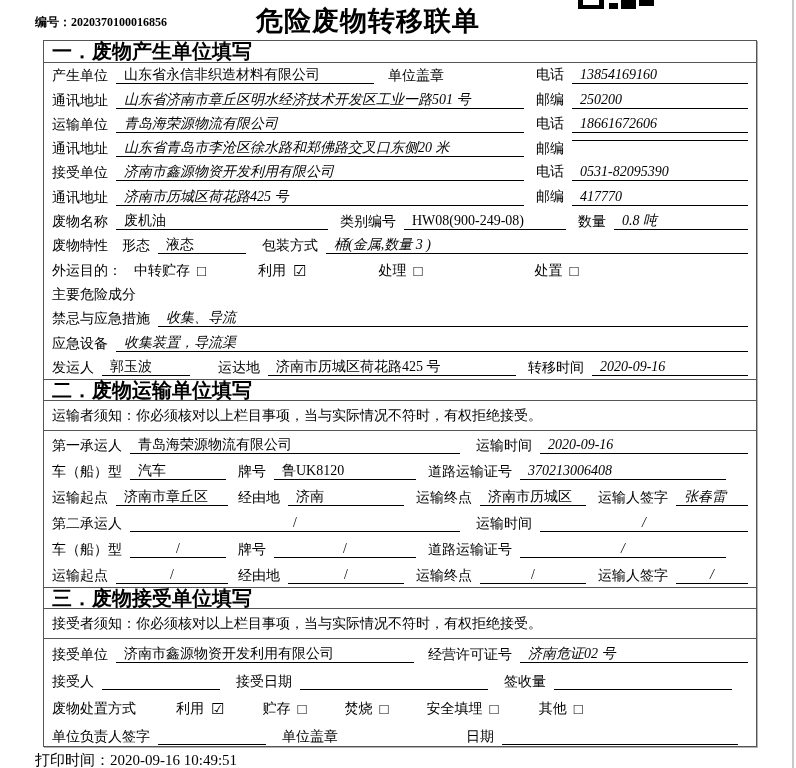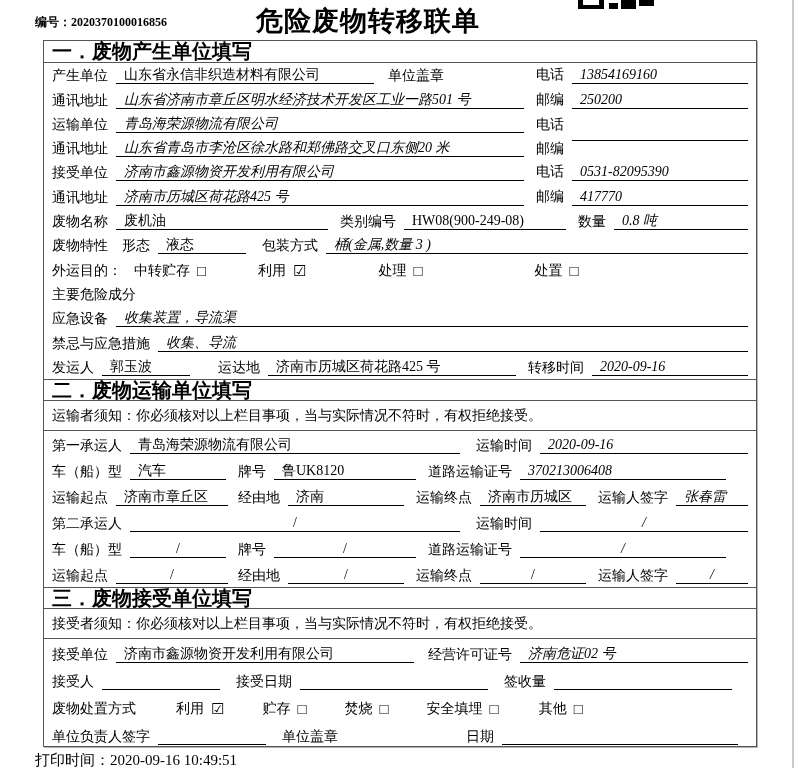--- a/index.html
+++ b/index.html
@@ -84,20 +84,21 @@
       </div>
     </div>
 
     <div class="row">
       <div class="grp-l">
         <span class="lbl">运输单位</span>
         <span class="u fx" style="margin-right:12px">青岛海荣源物流有限公司</span>
       </div>
       <div class="grp-r">
         <span class="lbl">电话</span>
+        <span class="u fx">18661672606</span>
       </div>
     </div>
 
     <div class="row">
       <div class="grp-l">
         <span class="lbl">通讯地址</span>
         <span class="u fx" style="margin-right:12px">山东省青岛市李沧区徐水路和郑佛路交叉口东侧20 米</span>
       </div>
       <div class="grp-r">
         <span class="lbl">邮编</span>
@@ -154,27 +155,27 @@
       <span class="cb">□</span>
       <span class="lbl" style="margin-left:112px">处置</span>
       <span class="cb">□</span>
     </div>
 
     <div class="row">
       <span class="lbl">主要危险成分</span>
     </div>
 
     <div class="row">
+      <span class="lbl">禁忌与应急措施</span>
+      <span class="u fx">收集、导流</span>
+    </div>
+
+    <div class="row">
       <span class="lbl">应急设备</span>
       <span class="u fx">收集装置，导流渠</span>
-    </div>
-
-    <div class="row">
-      <span class="lbl">禁忌与应急措施</span>
-      <span class="u fx">收集、导流</span>
     </div>
 
     <div class="row">
       <span class="lbl">发运人</span>
       <span class="u" style="width:88px">郭玉波</span>
       <span class="lbl" style="margin-left:28px">运达地</span>
       <span class="u" style="width:248px">济南市历城区荷花路425 号</span>
       <span class="lbl" style="margin-left:12px">转移时间</span>
       <span class="u fx">2020-09-16</span>
     </div>

